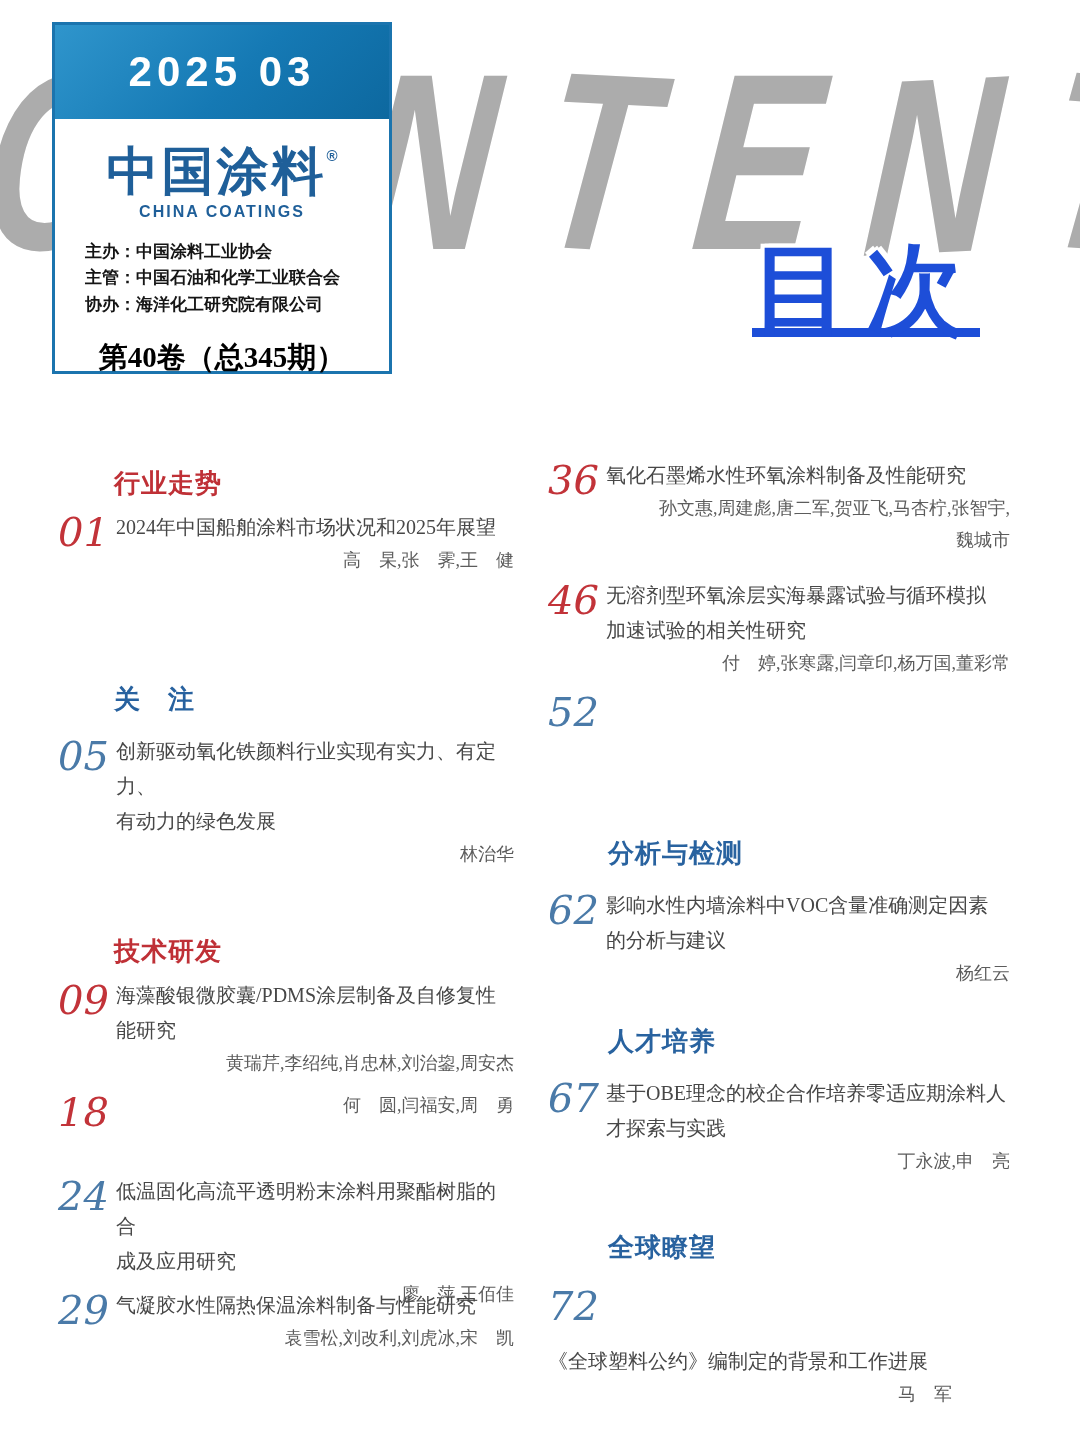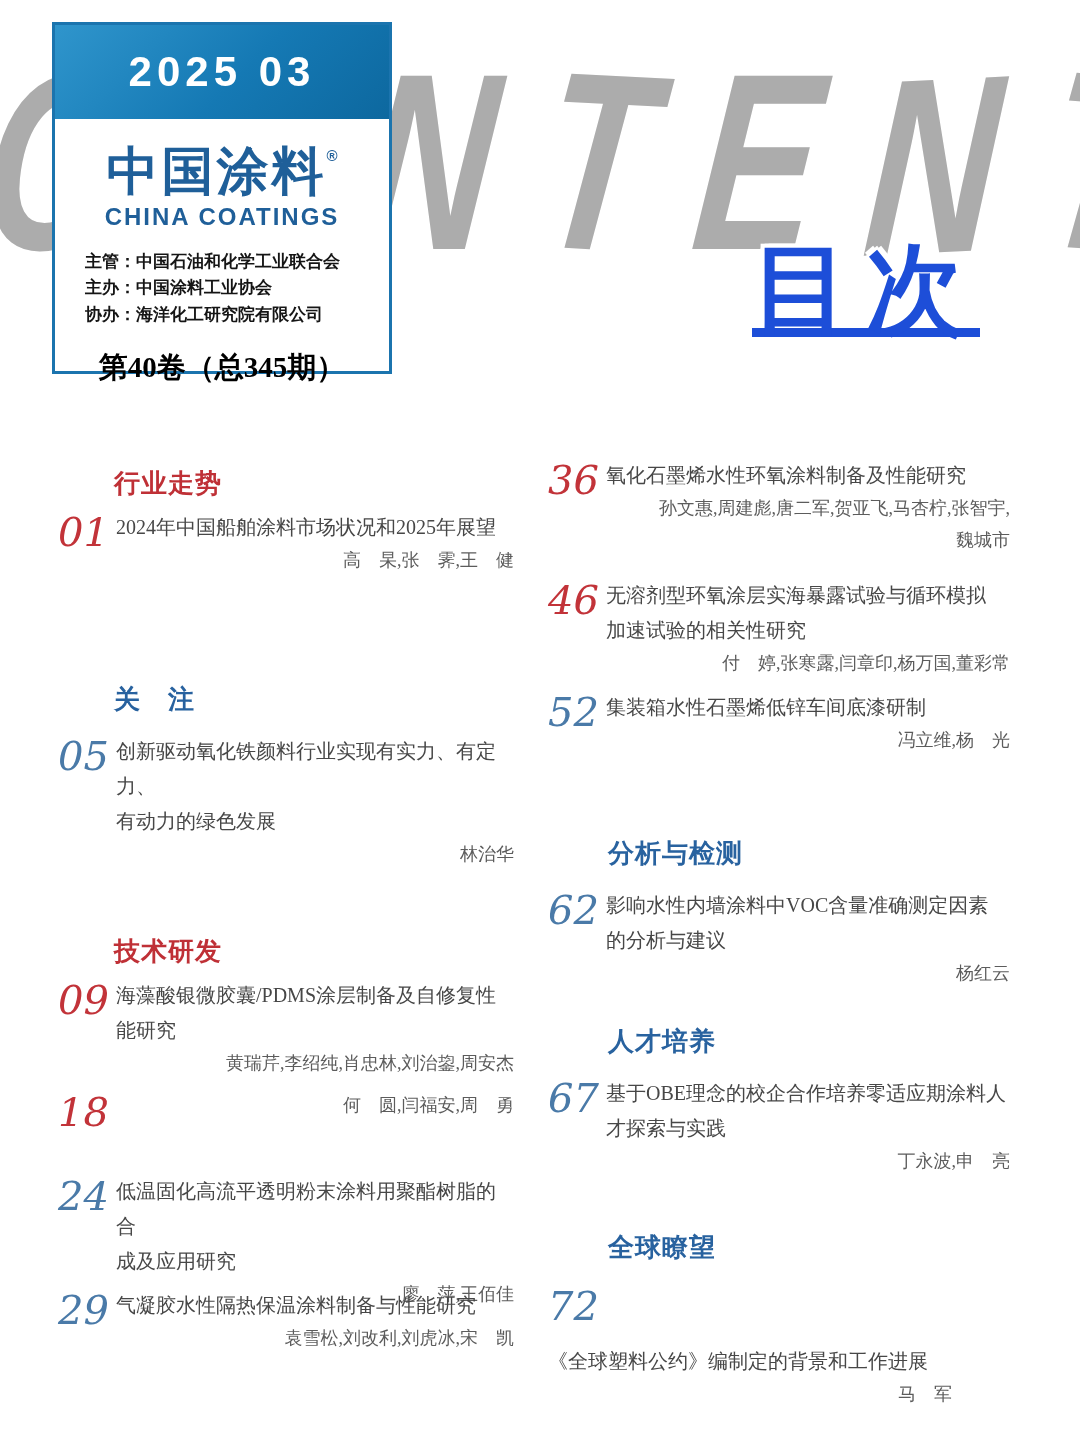--- a/index.html
+++ b/index.html
@@ -25,21 +25,21 @@
   
   .info-box{position:absolute;left:52px;top:22px;width:340px;height:352px;z-index:3;
      background:#ffffff;border:3px solid #1b74ae;box-sizing:border-box;}
   .issue-band{height:94px;background:linear-gradient(135deg,#2f95cc 0%,#1579b4 55%,#0d689f 100%);
      display:flex;align-items:center;justify-content:center;
      color:#ffffff;font-weight:bold;font-size:42px;letter-spacing:5px;}
   .brand-cn{margin-top:26px;text-align:center;color:#1f5f99;font-weight:900;
      font-size:52px;letter-spacing:3px;line-height:1;}
   .brand-cn sup{font-size:15px;font-weight:bold;vertical-align:28px;letter-spacing:0;}
   .brand-en{margin-top:6px;text-align:center;color:#1f5f99;font-weight:bold;
-     font-size:24px;letter-spacing:2px;}
+     font-size:16px;letter-spacing:2px;}
   .org-lines{margin:18px 0 0 30px;font-size:17px;font-weight:bold;color:#151515;line-height:1.55;}
   .org-line{white-space:nowrap;}
   .volume-line{margin-top:20px;text-align:center;font-family:"Liberation Serif", serif;
      font-weight:bold;font-size:29px;color:#000;}
 
   
   .sec-h{position:absolute;font-size:26px;font-weight:bold;letter-spacing:1px;
      font-family:"Liberation Sans", sans-serif;}
   .sec-red{color:#bf3036;margin-top:8px;}
   .sec-blue{color:#28629f;}
@@ -72,22 +72,22 @@
 
   </div>
 
   <div class="contents-cn">目次</div>
 
   <div class="info-box">
     <div class="issue-band">2025 03</div>
     <div class="brand-cn"><span>中国涂料</span><sup>®</sup></div>
     <div class="brand-en">CHINA COATINGS</div>
     <div class="org-lines">
+      <div class="org-line"><span>主办：</span><span>中国涂料工业协会</span></div>
       <div class="org-line"><span>主管：</span><span>中国石油和化学工业联合会</span></div>
-      <div class="org-line"><span>主办：</span><span>中国涂料工业协会</span></div>
       <div class="org-line"><span>协办：</span><span>海洋化工研究院有限公司</span></div>
     </div>
     <div class="volume-line">第40卷（总345期）</div>
   </div>
 
   <div class="sec-h sec-red" style="left:114px;top:458px;">行业走势</div>
 
   <div class="article" style="left:58px;top:510px;">
     <div class="pagenum num-red">01</div>
     <div class="abody w-left">
@@ -155,24 +155,20 @@
     <div class="pagenum num-red">46</div>
     <div class="abody w-right">
       <div class="atitle">无溶剂型环氧涂层实海暴露试验与循环模拟
 加速试验的相关性研究</div>
       <div class="aauthors">付　婷,张寒露,闫章印,杨万国,董彩常</div>
     </div>
   </div>
 
   <div class="article" style="left:548px;top:690px;">
     <div class="pagenum num-blue">52</div>
-    <div class="abody w-right">
-      <div class="atitle">集装箱水性石墨烯低锌车间底漆研制</div>
-      <div class="aauthors">冯立维,杨　光</div>
-    </div>
   </div>
 
   <div class="sec-h sec-blue" style="left:608px;top:836px;">分析与检测</div>
 
   <div class="article" style="left:548px;top:888px;">
     <div class="pagenum num-blue">62</div>
     <div class="abody w-right">
       <div class="atitle">影响水性内墙涂料中VOC含量准确测定因素
 的分析与建议</div>
       <div class="aauthors">杨红云</div>

